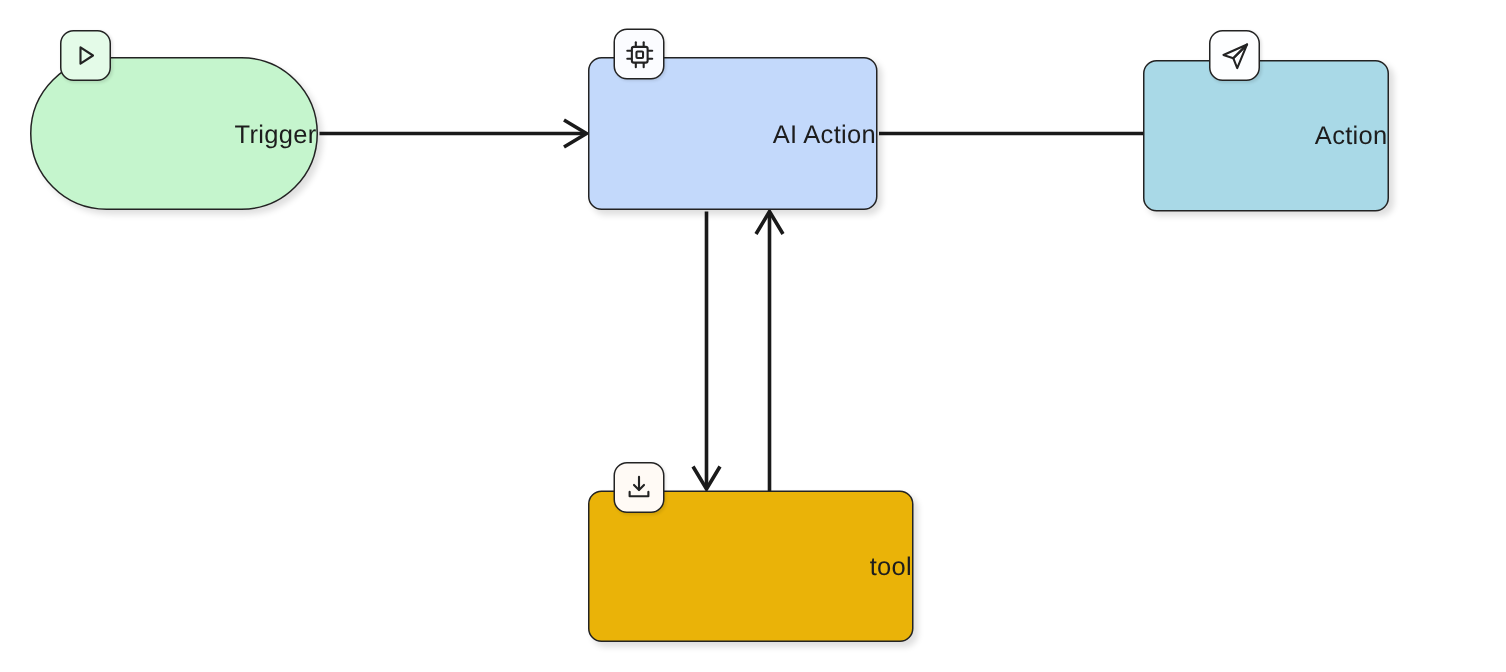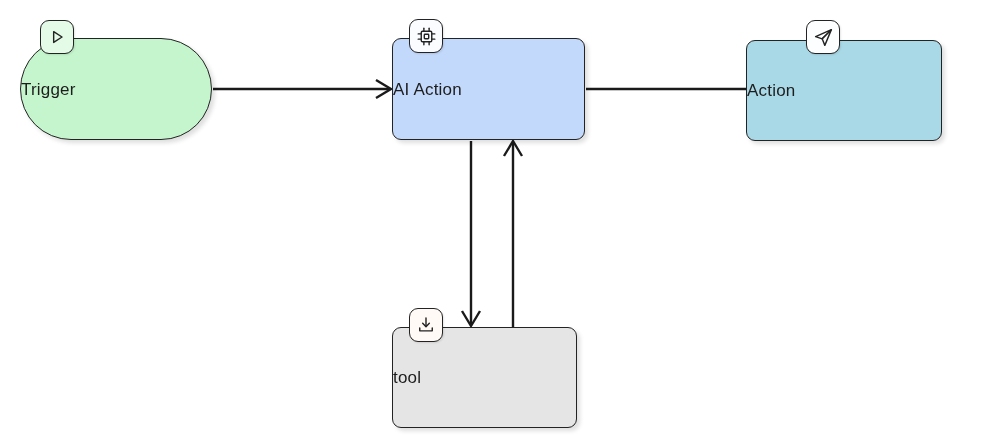--- a/index.html
+++ b/index.html
@@ -24,21 +24,21 @@
     width: 1004px;
     height: 448px;
     pointer-events: none;
   }
   .node {
     position: absolute;
     box-sizing: border-box;
     border: 1.6px solid #232323;
     display: flex;
     align-items: center;
-    justify-content: flex-start;
+    justify-content: flex-end;
     box-shadow: 3px 3px 4px rgba(0,0,0,0.13);
   }
   .node-label {
     font-size: 17px;
     color: #1d1d1d;
     letter-spacing: 0.2px;
     line-height: 1;
     white-space: nowrap;
   }
   .badge {
@@ -65,30 +65,30 @@
   #badge-trigger { left: 40px; top: 20px; background: #e4fbe8; }
 
   #node-ai-agent {
     left: 392px; top: 38px; width: 193px; height: 102px;
     border-radius: 9px;
     background: #c3d9fb;
   }
   #badge-ai-agent { left: 409px; top: 19px; background: #fbfcff; }
 
   #node-action {
-    left: 746px; top: 40px; width: 196px; height: 101px;
+    left: 762px; top: 40px; width: 164px; height: 101px;
     border-radius: 9px;
     background: #a9d9e7;
   }
   #badge-action { left: 806px; top: 20px; background: #fdfeff; }
 
   #node-tool {
-    left: 392px; top: 327px; width: 185px; height: 101px;
+    left: 392px; top: 327px; width: 217px; height: 101px;
     border-radius: 9px;
-    background: #e5e5e5;
+    background: #eab308;
   }
   #badge-tool { left: 409px; top: 308px; background: #fffaf5; }
 </style>
 </head>
 <body>
 
 <div id="canvas">
 
   <svg id="edge-layer" viewBox="0 0 1004 448" width="1004" height="448" xmlns="http://www.w3.org/2000/svg">
     <g fill="none" stroke="#1a1a1a" stroke-width="2.4" stroke-linecap="butt" stroke-linejoin="miter">

